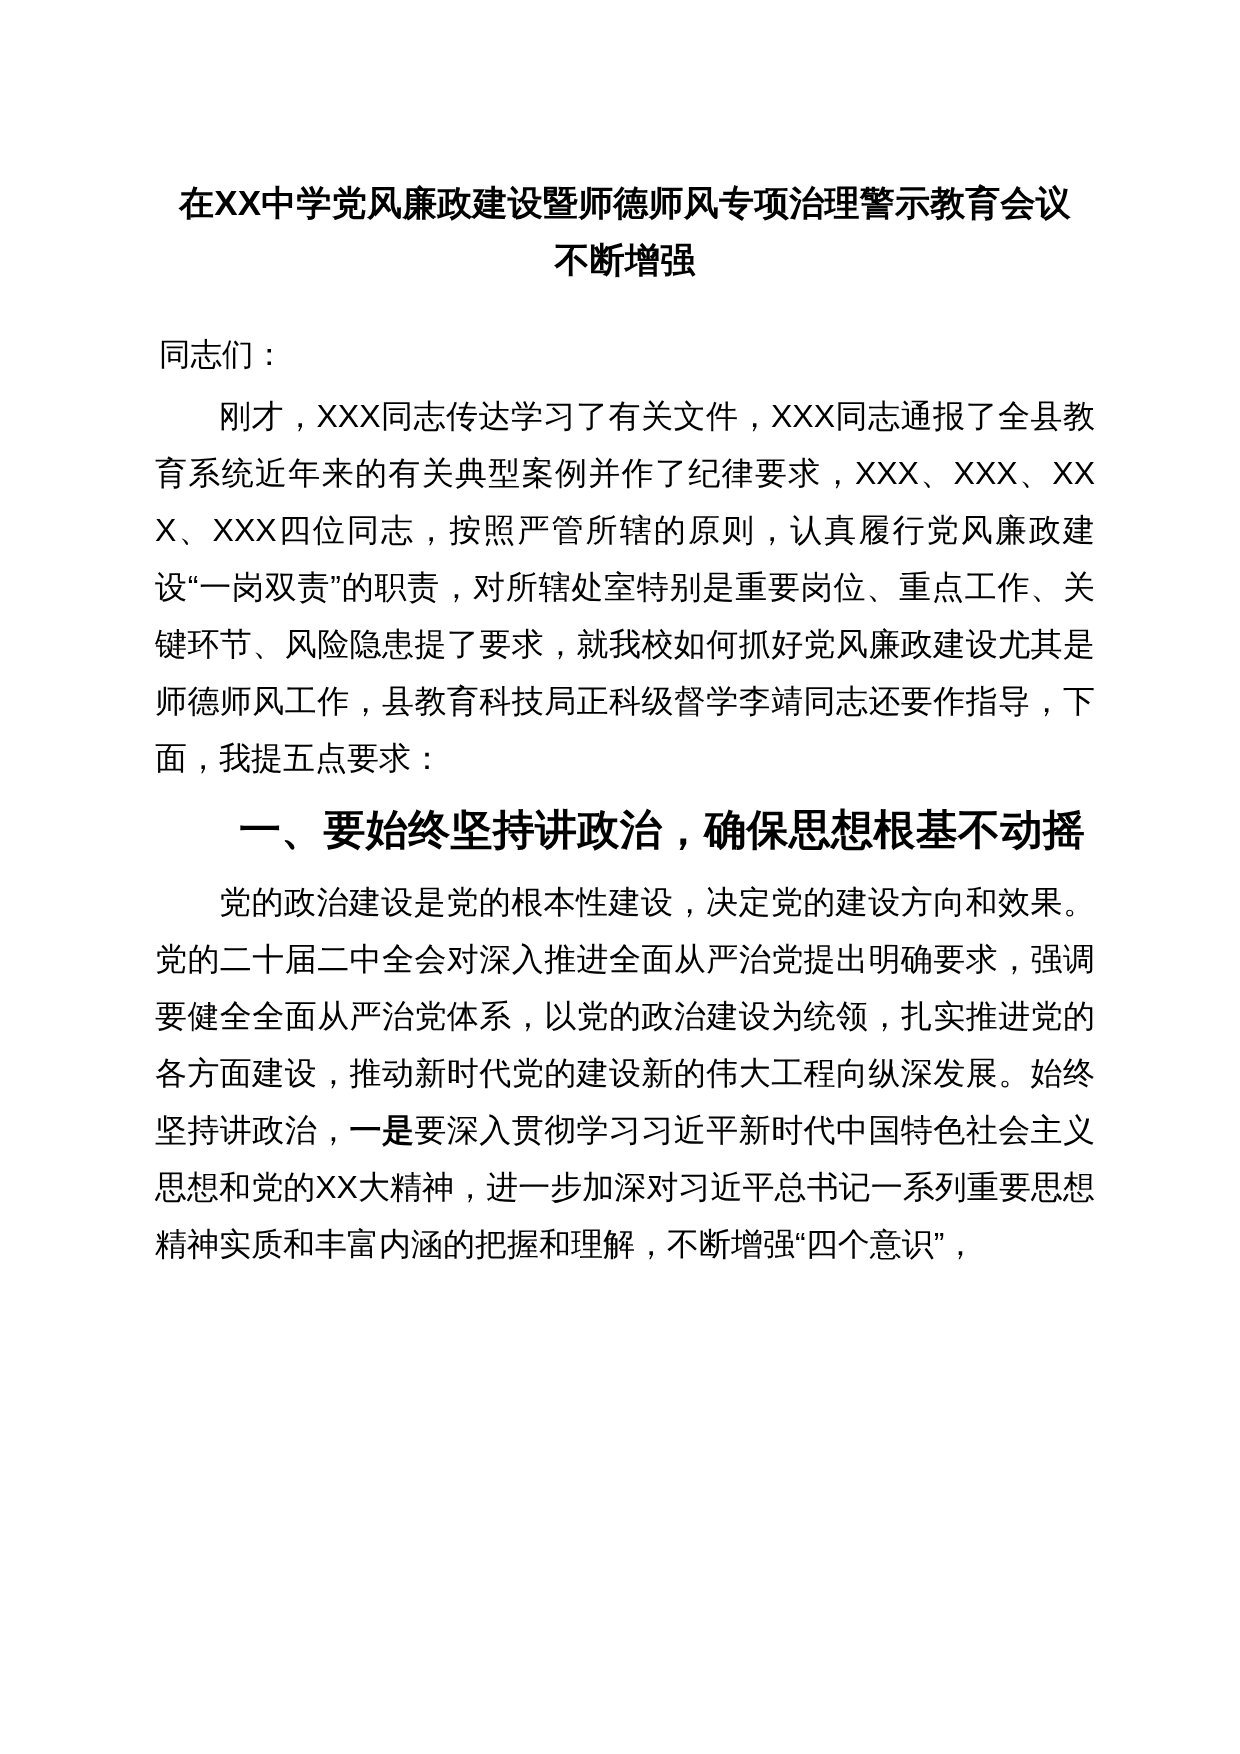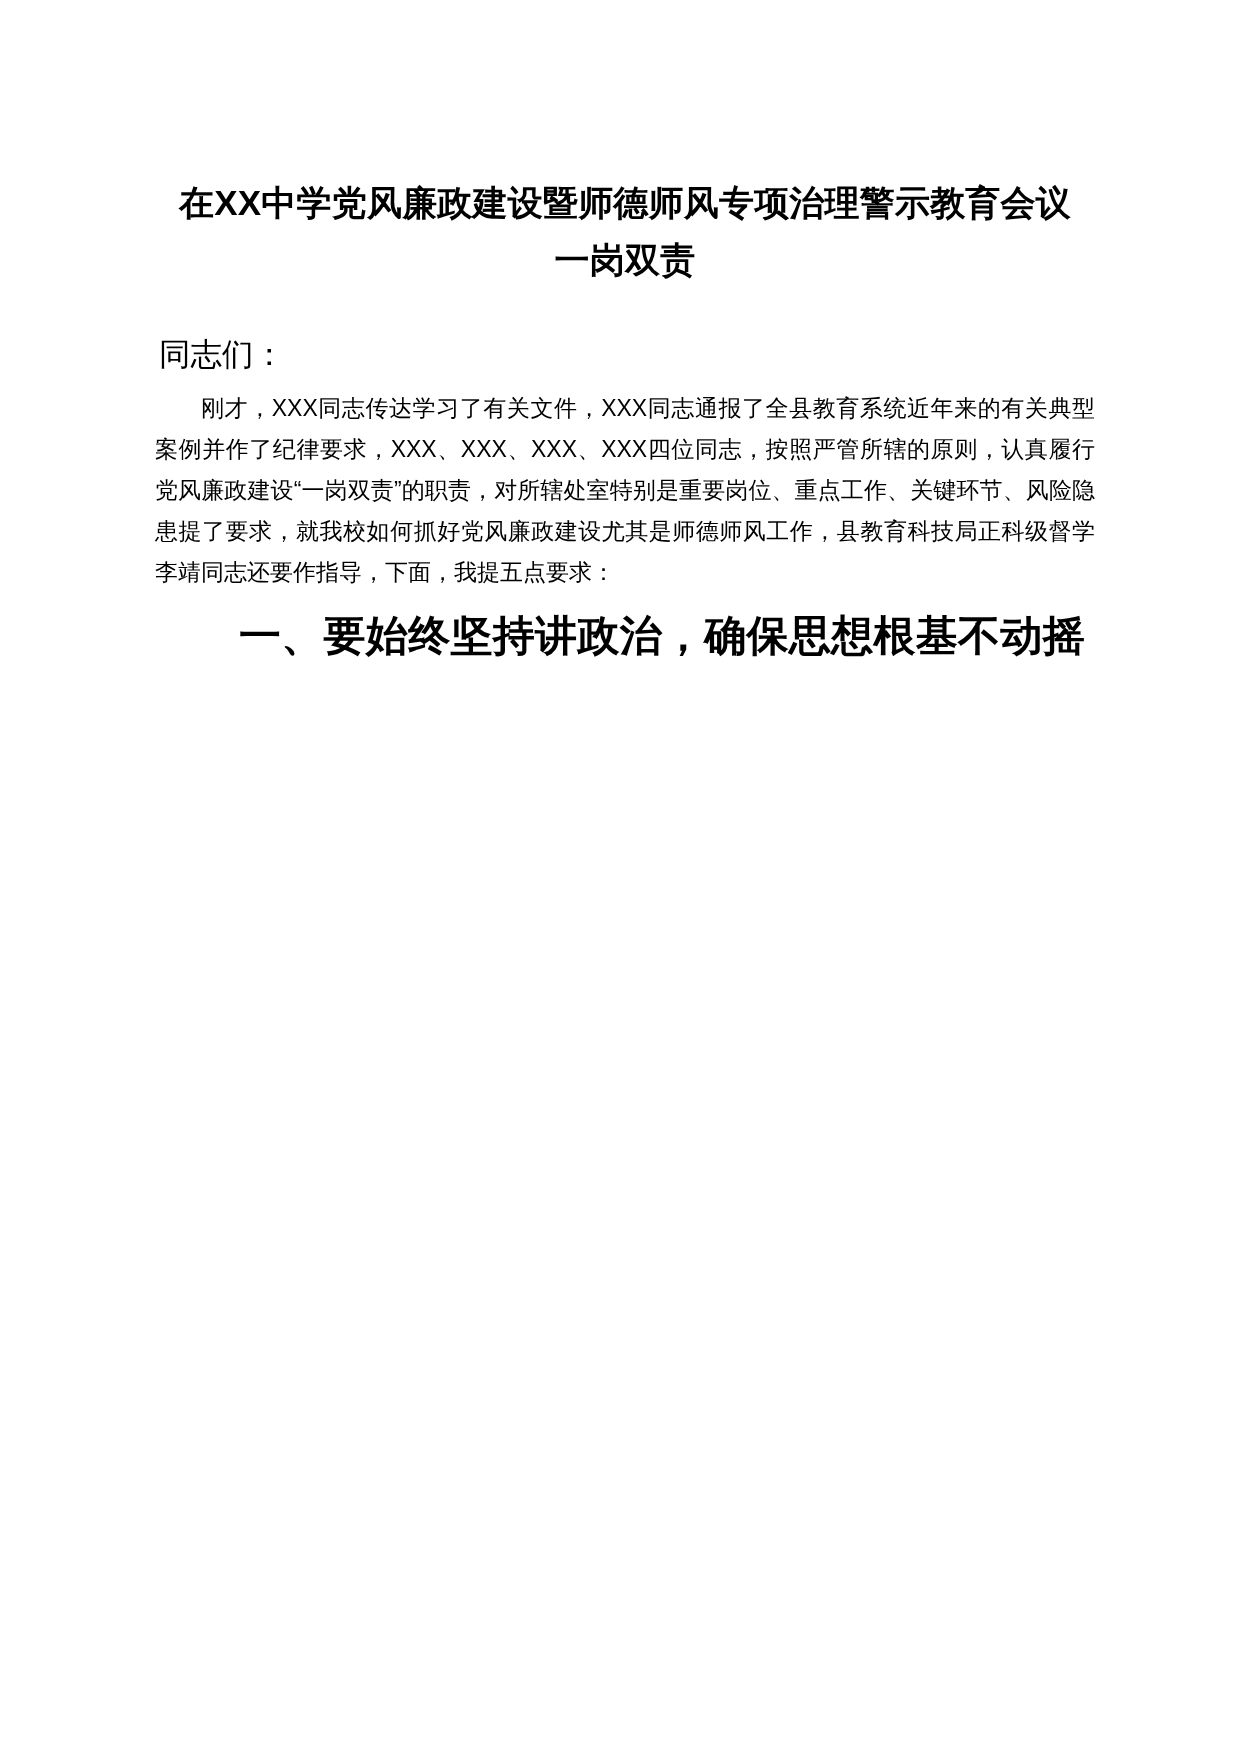--- a/index.html
+++ b/index.html
@@ -43,21 +43,21 @@
     padding: 0;
     font-size: 31.5px;
     line-height: 1.78;
     text-align: justify;
     text-align-last: left;
     margin-top: 38px;
   }
   .body-par {
     margin: 0;
     padding: 0;
-    font-size: 23px;
+    font-size: 32px;
     line-height: 1.78;
     text-align: justify;
     text-align-last: left;
     text-indent: 2em;
     margin-top: 6px;
     word-break: break-all;
   }
   .section-heading {
     margin: 0;
     padding: 0;
@@ -73,24 +73,25 @@
   }
 </style>
 </head>
 <body>
 
 <div class="page">
   <div class="content">
 
     <h1 class="doc-title">
       <span style="display: block;">在XX中学党风廉政建设暨师德师风专项治理警示教育会议</span>
-      <span style="display: block;">一岗双责</span>
+      <span style="display: block;">不断增强</span>
     </h1>
 
     <p class="salutation">同志们：</p>
 
     <p class="body-par">刚才，XXX同志传达学习了有关文件，XXX同志通报了全县教育系统近年来的有关典型案例并作了纪律要求，XXX、XXX、XXX、XXX四位同志，按照严管所辖的原则，认真履行党风廉政建设“一岗双责”的职责，对所辖处室特别是重要岗位、重点工作、关键环节、风险隐患提了要求，就我校如何抓好党风廉政建设尤其是师德师风工作，县教育科技局正科级督学李靖同志还要作指导，下面，我提五点要求：</p>
 
     <h2 class="section-heading">一、要始终坚持讲政治，确保思想根基不动摇</h2>
 
+    <p class="body-par"><span>党的政治建设是党的根本性建设，决定党的建设方向和效果。党的二十届二中全会对深入推进全面从严治党提出明确要求，强调要健全全面从严治党体系，以党的政治建设为统领，扎实推进党的各方面建设，推动新时代党的建设新的伟大工程向纵深发展。始终坚持讲政治，</span><b class="inline-bold">一是</b><span>要深入贯彻学习习近平新时代中国特色社会主义思想和党的XX大精神，进一步加深对习近平总书记一系列重要思想精神实质和丰富内涵的把握和理解，不断增强“四个意识”，</span></p>
 
   </div>
 </div>
 
 </body></html>

